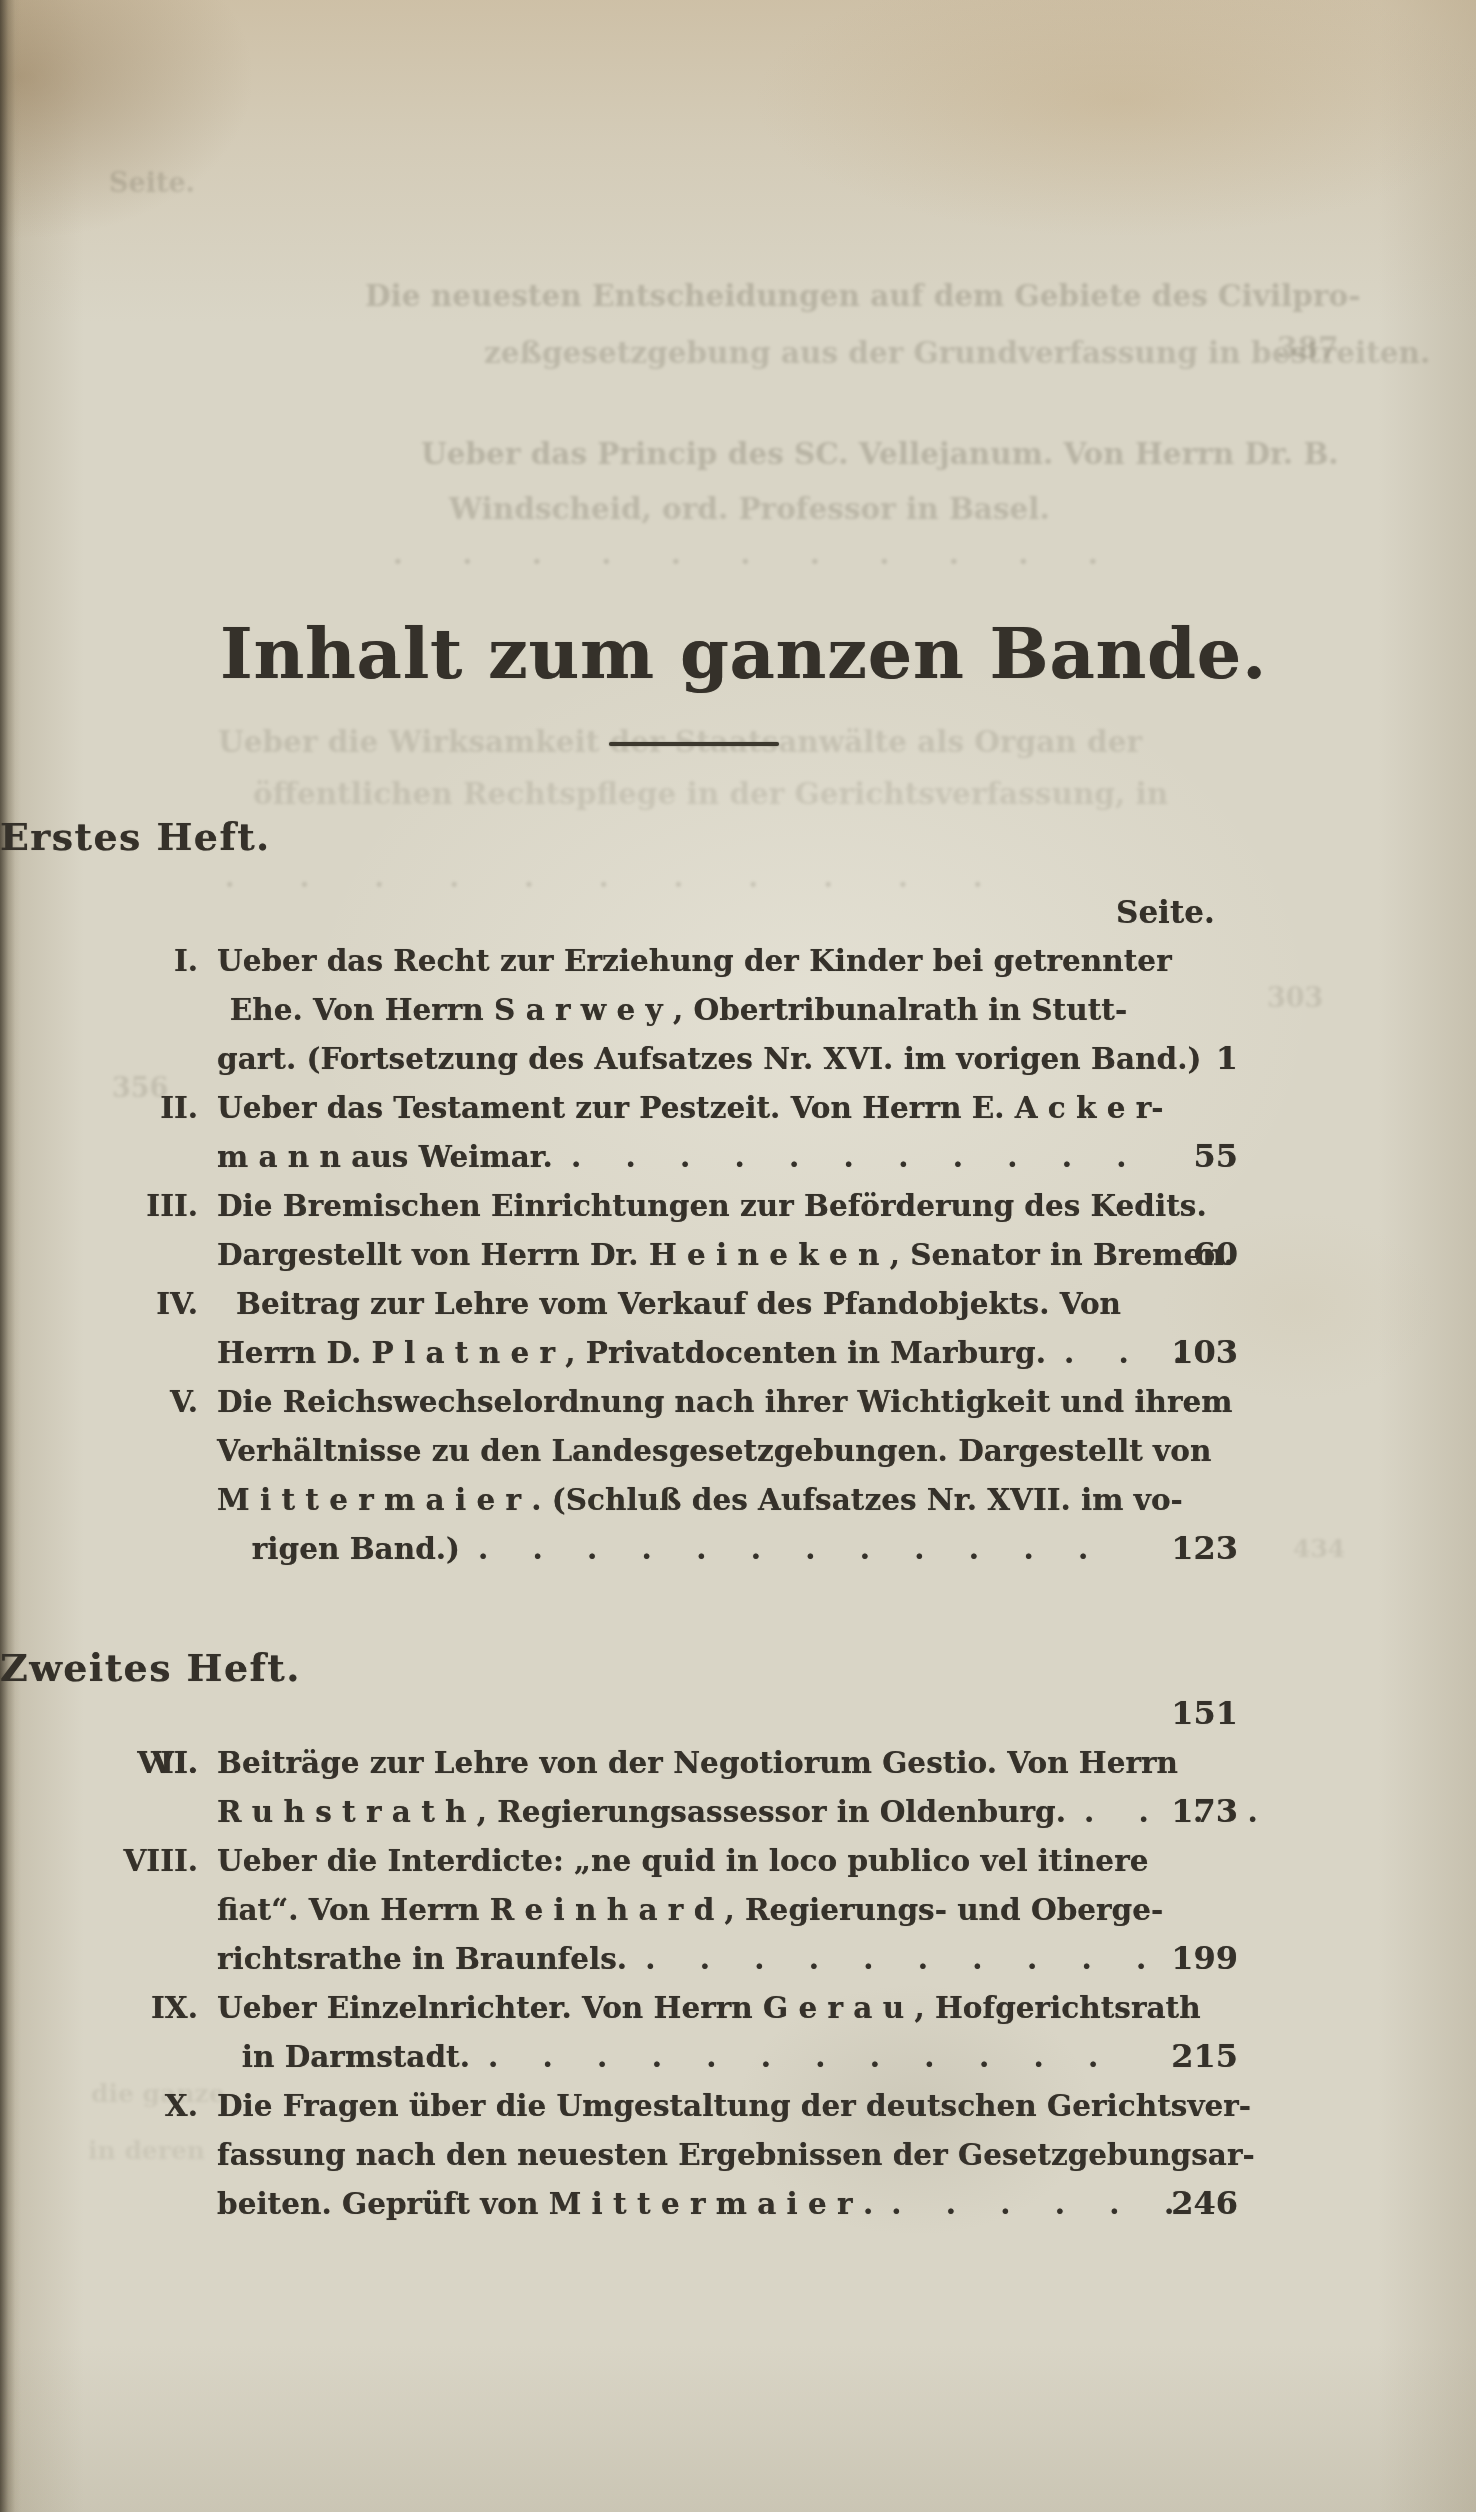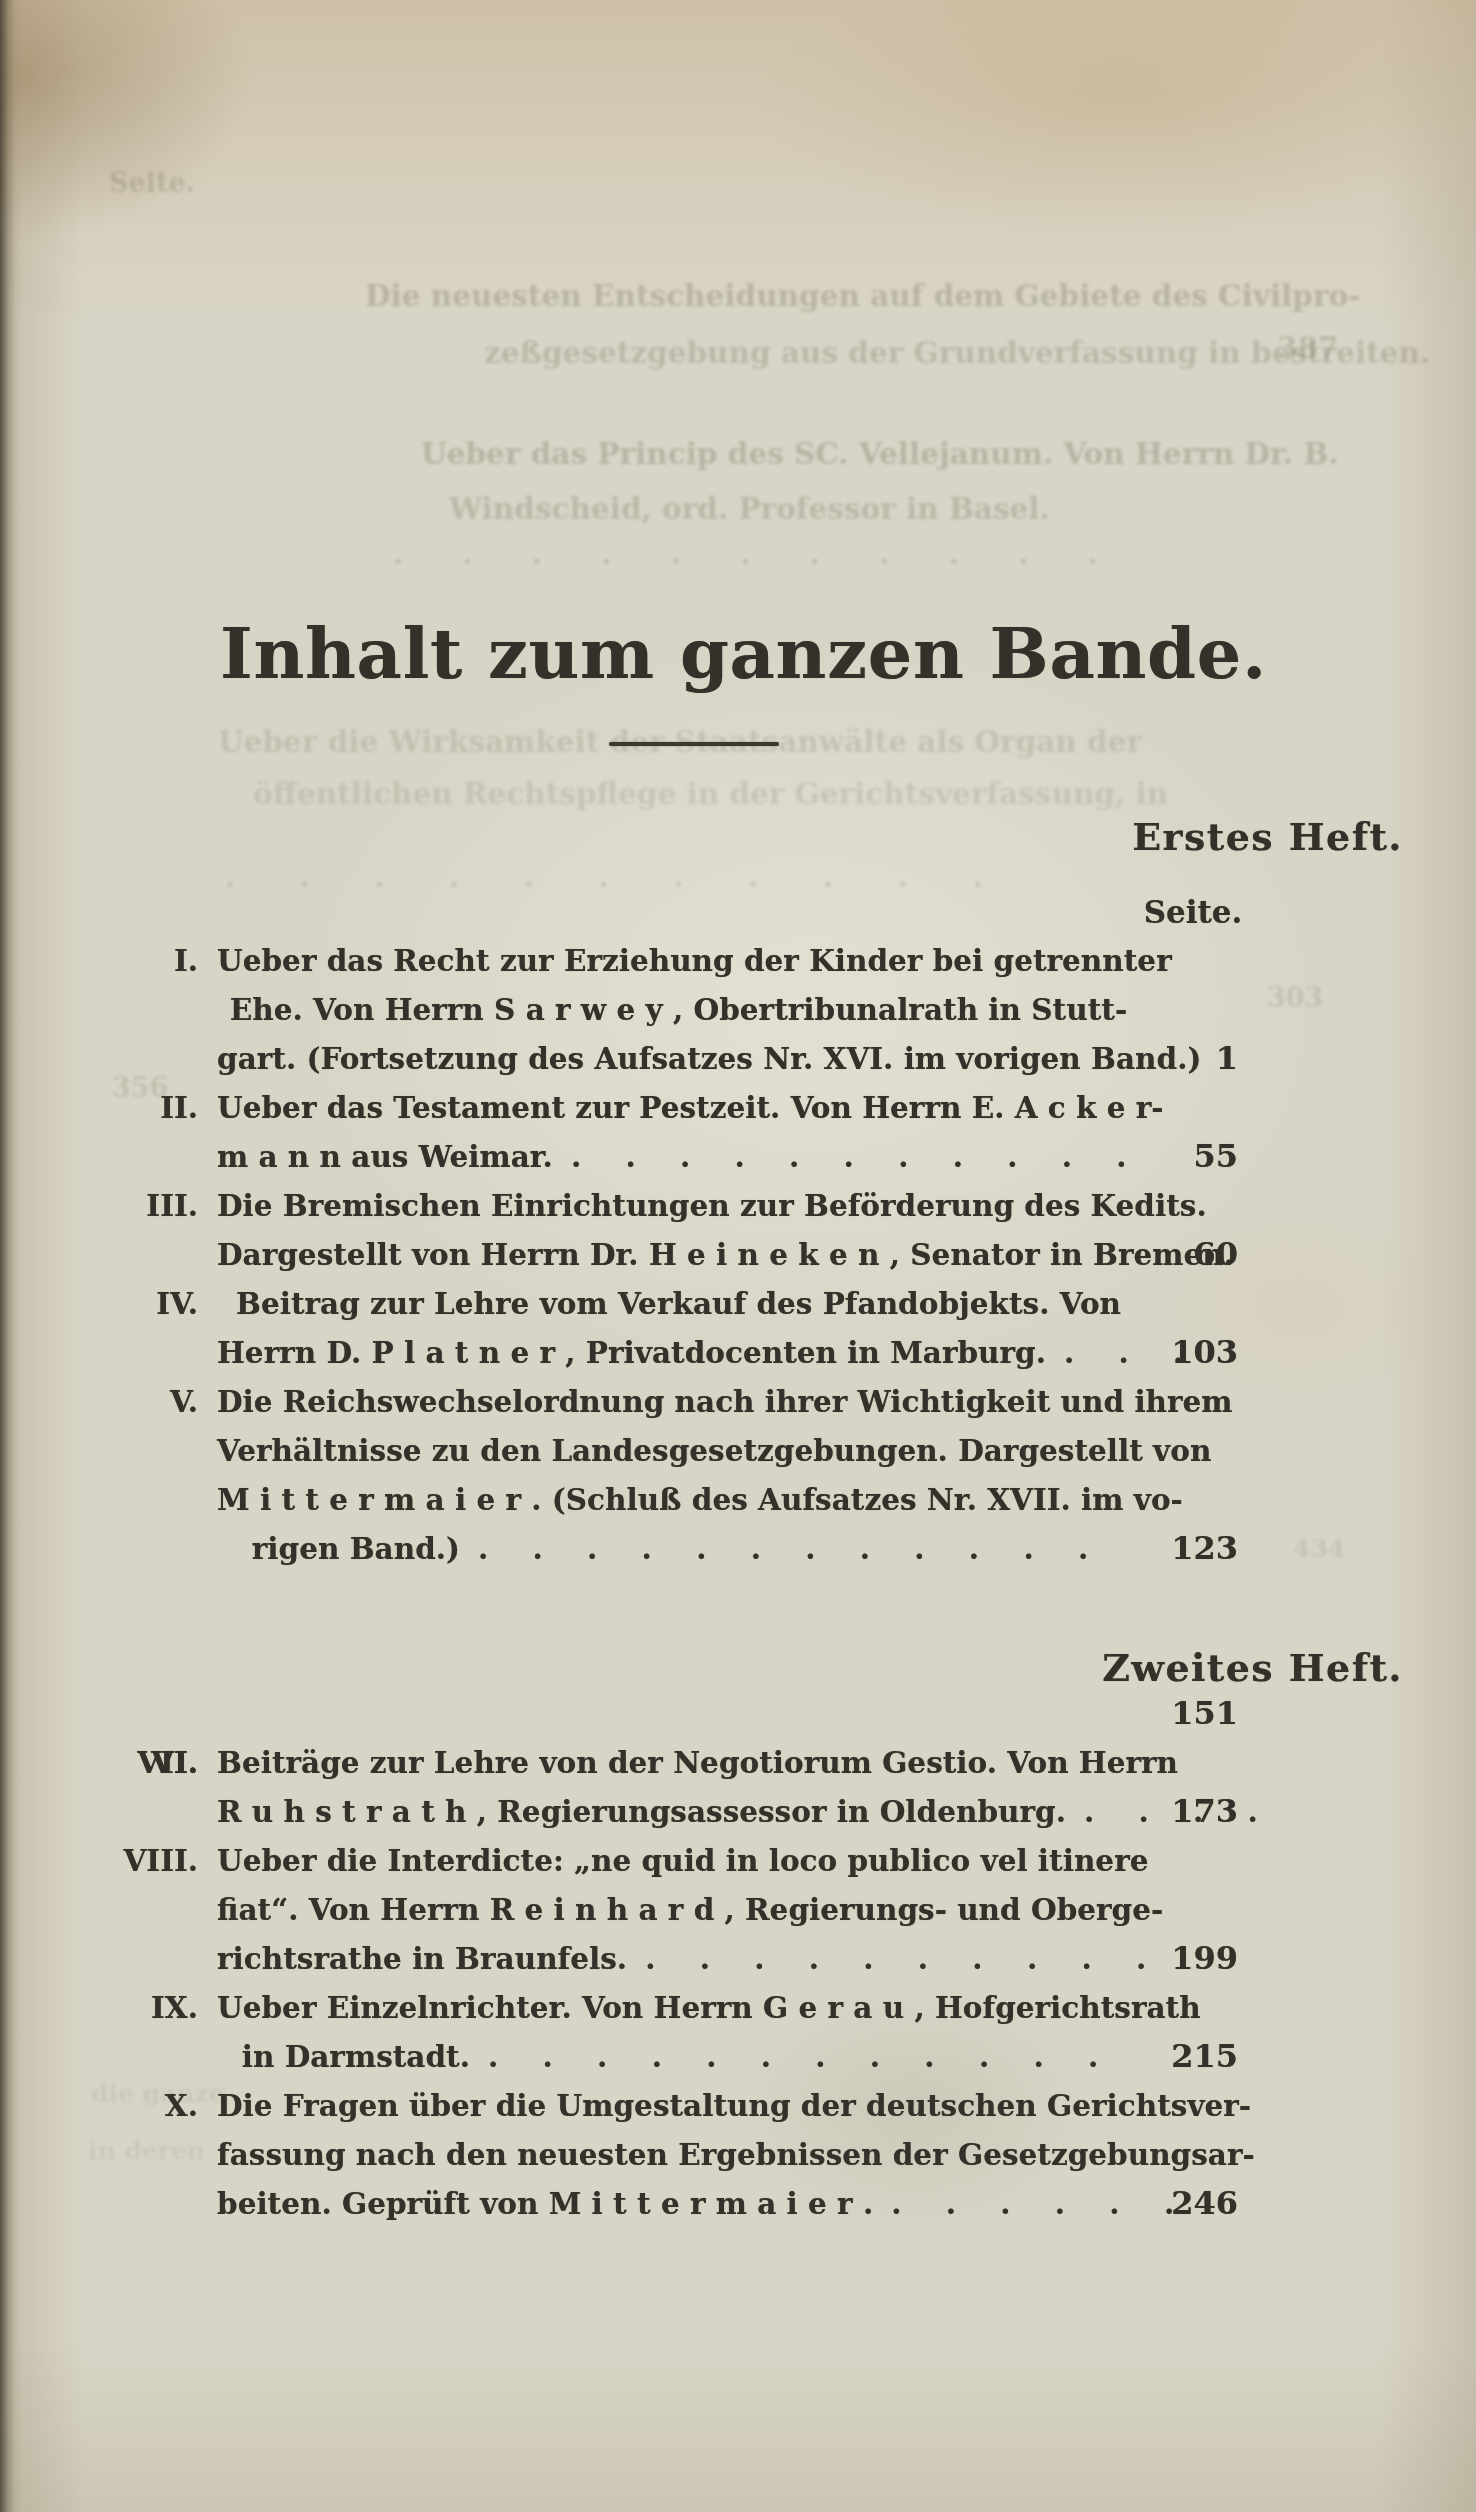--- a/index.html
+++ b/index.html
@@ -29,27 +29,27 @@
   .title{
     position:absolute;left:42px;top:612px;width:1403px;margin:0;
     text-align:center;font-size:70px;letter-spacing:0.7px;
   }
   .rule{
     position:absolute;left:609px;top:742px;width:170px;height:3.5px;
     background:#3c382e;border-radius:2.1px;box-shadow:0 0 1.4px rgba(44,40,32,.6);
   }
   .heft{
     position:absolute;left:0;width:1403px;margin:0;
-    text-align:right;font-size:38px;letter-spacing:1.4px;
+    text-align:left;font-size:38px;letter-spacing:1.4px;
   }
   .heft1{top:814px;}
   .heft2{top:1645px;}
   .seite{
     position:absolute;left:1116px;top:894px;width:154px;
-    text-align:center;font-size:31px;
+    text-align:left;font-size:31px;
   }
   .toc{position:absolute;left:119px;width:1119px;font-size:29.5px;}
   .toc1{top:936px;}
   .toc2{top:1738px;}
   .item{position:relative;}
   .num{
     position:absolute;left:0;top:0;width:79px;
     text-align:right;line-height:49px;font-size:29.5px;
   }
   .lines{margin-left:98px;margin-right:98px;}

